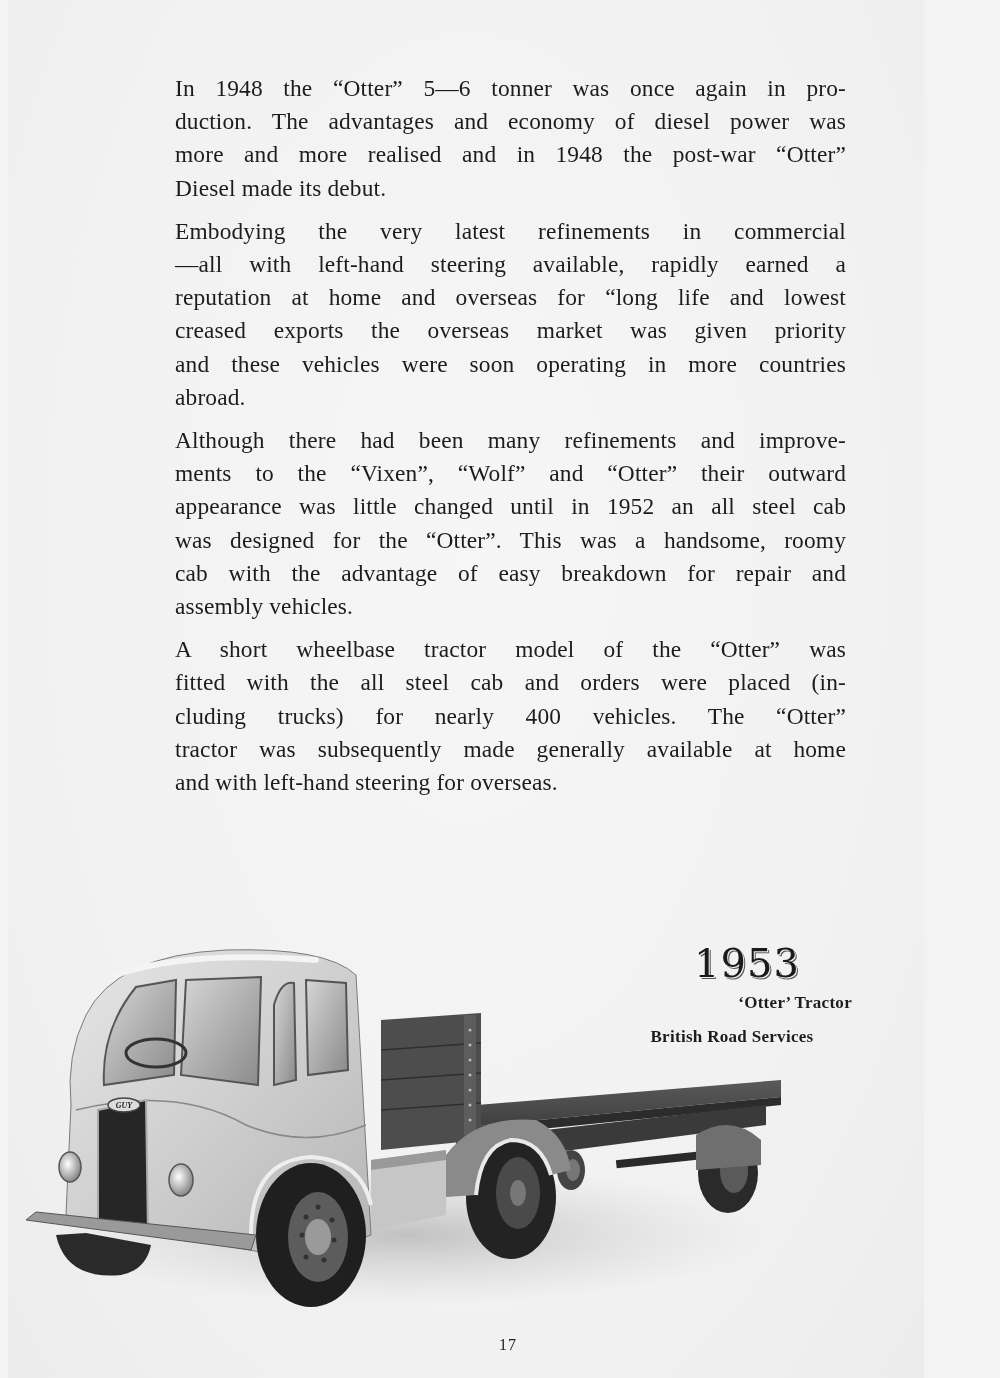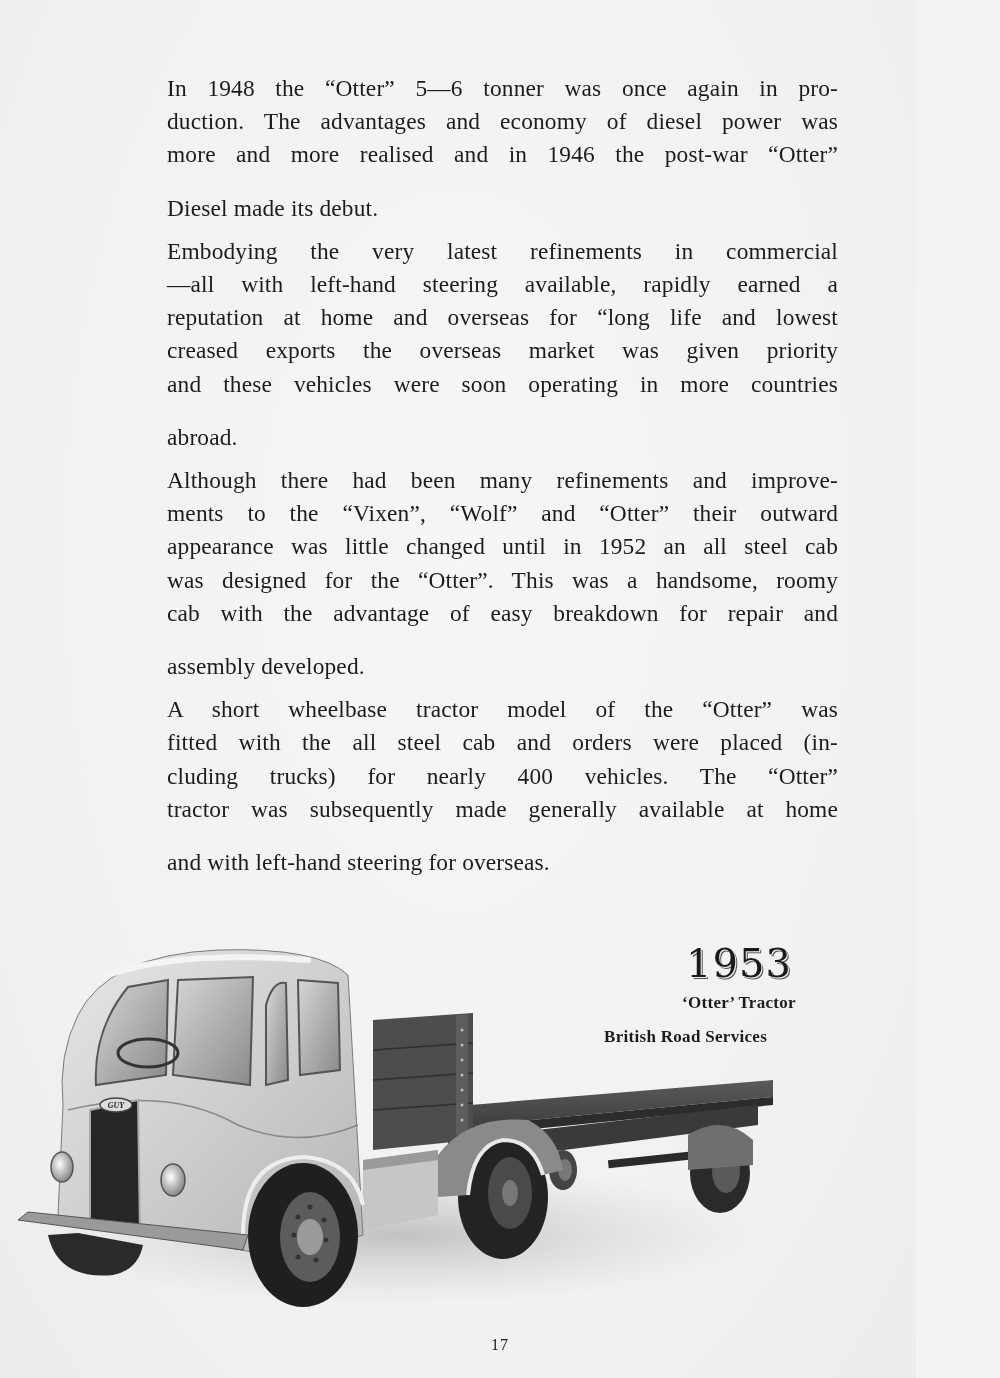--- a/index.html
+++ b/index.html
@@ -10,21 +10,21 @@
     width: 1000px;
     height: 1378px;
     background: #f3f3f3;
     position: relative;
     overflow: hidden;
     font-family: "Liberation Serif", "DejaVu Serif", serif;
     color: #1c1c1c;
   }
   .page {
     position: absolute;
-    left: 0; top: 0;
+    left: 8px; top: 0;
     width: 916px;
     height: 1378px;
     background: radial-gradient(ellipse at 50% 40%, #f6f6f6 0%, #f1f1f1 70%, #ececec 100%);
   }
   .body-text {
     position: absolute;
     left: 167px;
     top: 72px;
     width: 671px;
   }
@@ -38,21 +38,20 @@
     hyphens: manual;
   }
   .para .ln {
     display: block;
     text-align: justify;
     text-align-last: justify;
     white-space: nowrap;
   }
   .para .ln.last {
     text-align-last: left;
-    margin-top: 20px;
   }
   .caption {
     position: absolute;
     right: 72px;
     top: 940px;
     width: 240px;
     text-align: center;
   }
   .caption .year {
     font-family: "DejaVu Serif", "Liberation Serif", serif;
@@ -63,28 +62,29 @@
     margin-left: 30px;
     text-shadow: 1px 1px 0 #f3f3f3, 2px 2px 0 #555;
   }
   .caption .model {
     font-size: 17px;
     font-weight: bold;
     line-height: 22px;
     margin-top: 6px;
     margin-left: 30px;
     letter-spacing: 0.3px;
+    text-align: right;
   }
   .caption .owner {
     font-size: 17px;
     font-weight: bold;
     line-height: 22px;
     margin-top: 12px;
     letter-spacing: 0.3px;
-    text-align: left;
+    text-align: center;
   }
   .illustration {
     position: absolute;
     left: 18px;
     top: 935px;
     width: 780px;
     height: 380px;
     font-style: italic;
   }
   .page-number {
@@ -100,38 +100,38 @@
 </style>
 </head>
 <body>
 
 <div class="page">
 
   <div class="body-text">
     <p class="para">
       <span class="ln">In 1948 the “Otter” 5—6 tonner was once again in pro-</span>
       <span class="ln">duction.  The advantages and economy of diesel power was</span>
-      <span class="ln">more and more realised and in 1946 the post-war “Otter”</span>
+      <span class="ln">more and more realised and in 1948 the post-war “Otter”</span>
       <span class="ln last">Diesel made its debut.</span>
     </p>
     <p class="para">
       <span class="ln">Embodying the very latest refinements in commercial</span>
       <span class="ln">—all with left-hand steering available, rapidly earned a</span>
       <span class="ln">reputation at home and overseas for “long life and lowest</span>
       <span class="ln">creased exports the overseas market was given priority</span>
       <span class="ln">and these vehicles were soon operating in more countries</span>
       <span class="ln last">abroad.</span>
     </p>
     <p class="para">
       <span class="ln">Although there had been many refinements and improve-</span>
       <span class="ln">ments to the “Vixen”, “Wolf” and “Otter” their outward</span>
       <span class="ln">appearance was little changed until in 1952 an all steel cab</span>
       <span class="ln">was designed for the “Otter”.  This was a handsome, roomy</span>
       <span class="ln">cab with the advantage of easy breakdown for repair and</span>
-      <span class="ln last">assembly developed.</span>
+      <span class="ln last">assembly vehicles.</span>
     </p>
     <p class="para">
       <span class="ln">A short wheelbase tractor model of the “Otter” was</span>
       <span class="ln">fitted with the all steel cab and orders were placed (in-</span>
       <span class="ln">cluding trucks) for nearly 400 vehicles.  The “Otter”</span>
       <span class="ln">tractor was subsequently made generally available at home</span>
       <span class="ln last">and with left-hand steering for overseas.</span>
     </p>
   </div>
 

